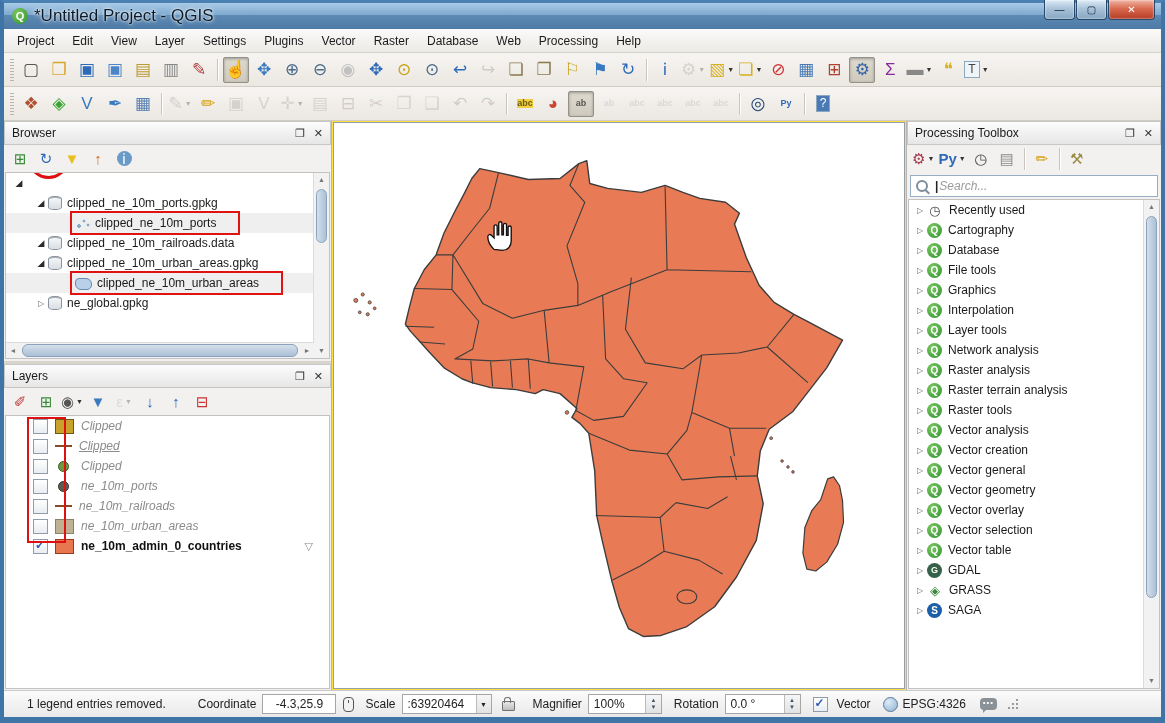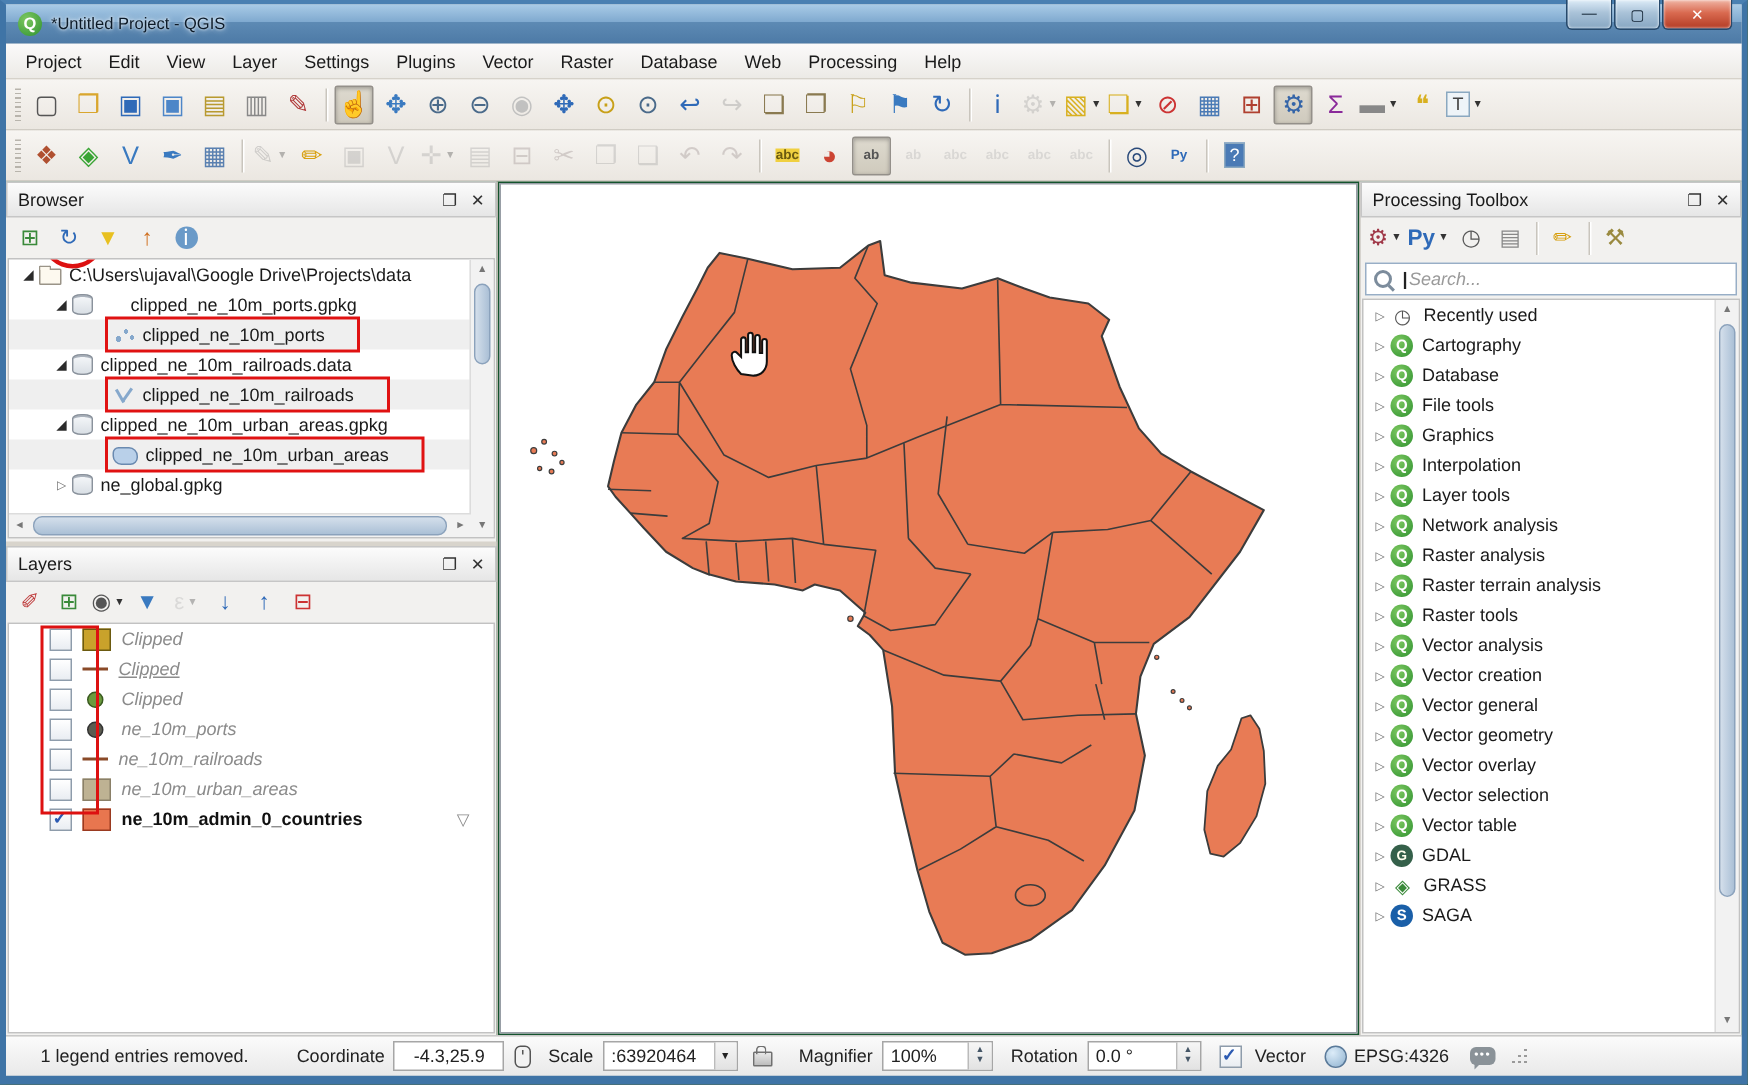--- a/index.html
+++ b/index.html
@@ -1,41 +1,41 @@
 <!DOCTYPE html>
 <html><head>
 <meta charset="utf-8">
 <style>
   html,body{margin:0;padding:0;}
   body{width:1165px;height:723px;overflow:hidden;font-family:"Liberation Sans",sans-serif;font-size:12px;color:#1a1a1a;background:#17385c;position:relative;}
   .window{position:absolute;inset:0;border-left:4px solid #3f74a6;border-right:4px solid #3f74a6;border-bottom:6px solid #3f74a6;border-top:3px solid #4a80b2;background:#ece9e3;display:flex;flex-direction:column;}
   
   .titlebar{height:26px;background:linear-gradient(180deg,#a9cbe7 0%,#7fa9cf 45%,#5d8ab4 46%,#4d7aa6 100%);display:flex;align-items:center;padding:0 8px;position:relative;flex:none;}
   .qlogo{width:16px;height:16px;border-radius:50%;background:radial-gradient(circle at 35% 30%,#7cc760,#2f9230);color:#fff;font-weight:bold;font-size:11px;line-height:16px;text-align:center;margin-right:6px;}
-  .titletext{color:#0c1a28;text-shadow:0 0 4px #eaf4fc,0 0 2px #fff;font-size:11px;}
+  .titletext{color:#0c1a28;text-shadow:0 0 4px #eaf4fc,0 0 2px #fff;font-size:17px;}
   .capbtns{position:absolute;top:-3px;right:6px;display:flex;}
   .cap{width:29px;height:19px;border:1px solid #1e3document;border:1px solid #27496b;border-top:none;border-radius:0 0 4px 4px;background:linear-gradient(#dcebf7,#a9c2d8 45%,#86a6c2);display:flex;align-items:center;justify-content:center;font-size:10px;color:#1c3document;color:#123;margin-left:1px;box-shadow:inset 0 0 2px #fff;}
   .cap.close{width:45px;background:linear-gradient(#f0b4a4,#d96a50 45%,#b33b24);color:#fff;}
   
   .menubar{height:23px;background:linear-gradient(#fbfafa,#eceae6);display:flex;align-items:center;padding:0 4px;border-bottom:1px solid #d6d2ca;flex:none;}
   .menu-item{padding:3px 9px;border-radius:2px;}
   
   .toolbar{height:33px;background:linear-gradient(#f7f5f2,#ebe7e1);display:flex;align-items:center;padding:0 3px;border-bottom:1px solid #d0ccc4;flex:none;}
   .grip{width:4px;height:22px;margin:0 3px;background:repeating-linear-gradient(180deg,#b8b4ac 0 1px,transparent 1px 3px);flex:none;}
   .sep{width:1px;height:22px;background:#c9c5bd;box-shadow:1px 0 0 #fff;margin:0 4px;flex:none;}
   .tbtn{height:24px;min-width:24px;margin:0 1px;display:flex;align-items:center;justify-content:center;border:1px solid transparent;border-radius:2px;position:relative;flex:none;}
   .tbtn.active{background:linear-gradient(#dedacf,#cfcabd);border-color:#94908a;box-shadow:inset 0 1px 3px rgba(0,0,0,.3);}
   .tbtn.disabled{opacity:.32;filter:grayscale(.8);}
   .glyph{font-size:17px;line-height:1;}
   .glyph.small{font-size:9px;font-weight:bold;letter-spacing:0;}
   .glyph.boxed{border:1px solid #8aa8c0;background:#eef4f8;padding:0 3px;font-size:12px;line-height:15px;}
   .glyph.round{border-radius:50%;width:15px;height:15px;font-size:10px;line-height:15px;text-align:center;}
   .dd{font-size:7px;color:#333;margin-left:2px;}
   
-  .main{flex:1;display:flex;min-height:0;background:#14532d;}
+  .main{flex:1;display:flex;min-height:0;background:#fde047;}
   .left-docks{width:327px;display:flex;flex-direction:column;flex:none;border-right:1px solid #b9b5ad;}
   .dock{display:flex;flex-direction:column;min-height:0;background:#f2f1ef;}
   .dock-browser{height:240px;flex:none;border-bottom:3px solid #d8d4cc;}
   .dock-layers{flex:1;}
   .dock-header{height:22px;flex:none;display:flex;align-items:center;padding:0 7px;background:linear-gradient(#fcfcfc,#e6e6e6);border:1px solid #c6c6c6;font-size:12px;}
   .dock-hbtns{margin-left:auto;display:flex;gap:9px;color:#333;font-size:11px;}
   .dock-toolbar{height:27px;flex:none;display:flex;align-items:center;padding:0 3px;position:relative;}
   .dock-toolbar .tbtn{min-width:22px;height:22px;}
   .dock-toolbar .glyph{font-size:15px;}
   .tree{flex:1;background:#fff;border:1px solid #c2c2c2;margin:0 1px 1px 1px;overflow:hidden;position:relative;min-height:0;}
@@ -375,55 +375,43 @@
               <span class="glyph" style="color: rgb(208, 112, 32);">↑</span>
             </span>
             <span class="tbtn">
               <span class="glyph round" style="color: rgb(255, 255, 255); background: rgb(106, 154, 200);">ℹ</span>
             </span>
           </div>
         <div class="tree" id="browser-tree" style="margin-bottom:2px;">
           <div class="trow">
               <span style="width: 6px; flex: 0 0 auto;"></span>
               <span class="arrow exp">◢</span>
-              <span style="display: flex; align-items: center;">
-                <span class="ticon i-folder"></span>
-                <span>C:\Users\ujaval\Google Drive\Projects\data</span>
-              </span>
             </div>
             <div class="trow">
               <span style="width: 28px; flex: 0 0 auto;"></span>
               <span class="arrow exp">◢</span>
-              <span style="display: flex; align-items: center; gap: 20px;">
+              <span style="display: flex; align-items: center;">
                 <span class="ticon i-db"></span>
                 <span>clipped_ne_10m_ports.gpkg</span>
               </span>
             </div>
             <div class="trow alt">
               <span style="width: 50px; flex: 0 0 auto;"></span>
               <span class="arrow"></span>
               <span class="boxwrap" style="display: flex; align-items: center; padding-right: 22px; padding-left: 3px;">
                 <span class="ticon i-points"></span>
                 <span>clipped_ne_10m_ports</span>
               </span>
             </div>
             <div class="trow">
               <span style="width: 28px; flex: 0 0 auto;"></span>
               <span class="arrow exp">◢</span>
               <span style="display: flex; align-items: center;">
                 <span class="ticon i-db"></span>
                 <span>clipped_ne_10m_railroads.data</span>
-              </span>
-            </div>
-            <div class="trow alt">
-              <span style="width: 50px; flex: 0 0 auto;"></span>
-              <span class="arrow"></span>
-              <span class="boxwrap" style="display: flex; align-items: center; padding-right: 22px; padding-left: 3px;">
-                <span class="ticon i-line"></span>
-                <span>clipped_ne_10m_railroads</span>
               </span>
             </div>
             <div class="trow">
               <span style="width: 28px; flex: 0 0 auto;"></span>
               <span class="arrow exp">◢</span>
               <span style="display: flex; align-items: center;">
                 <span class="ticon i-db"></span>
                 <span>clipped_ne_10m_urban_areas.gpkg</span>
               </span>
             </div>

